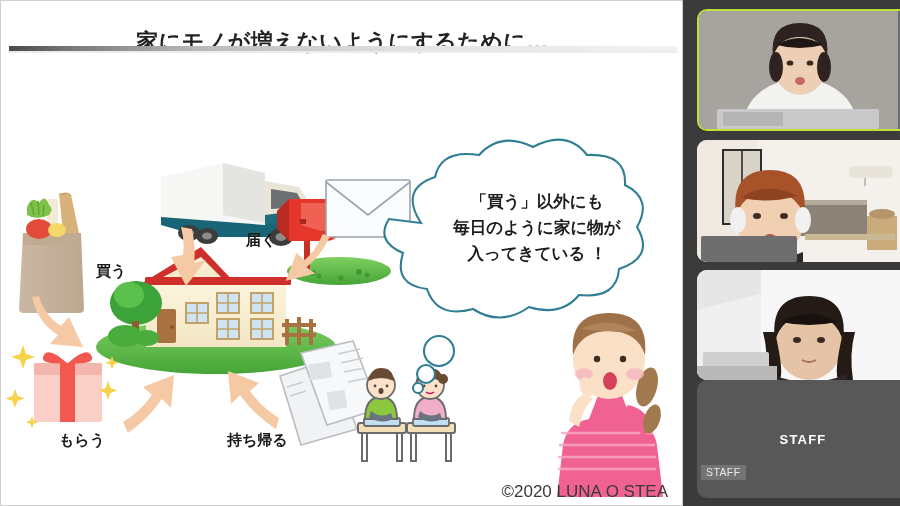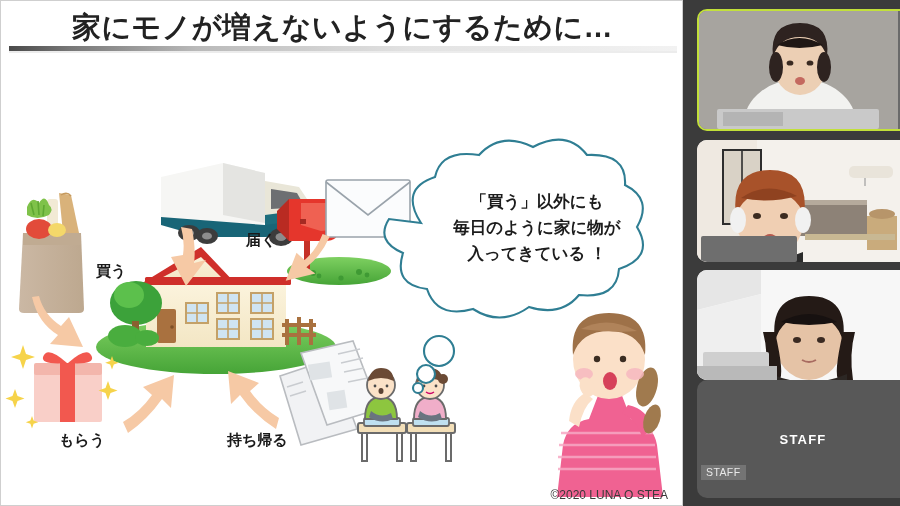--- a/index.html
+++ b/index.html
@@ -5,41 +5,41 @@
   html,body{margin:0;padding:0;background:#2b2b2b;}
   body{width:900px;height:506px;overflow:hidden;
        font-family:"Liberation Sans","DejaVu Sans",sans-serif;}
   #app{position:relative;width:900px;height:506px;background:#3a3a3a;}
 
   
   .slide{position:absolute;left:0;top:0;width:683px;height:506px;
          background:#fff;box-sizing:border-box;
          border:1px solid #cfcfcf;overflow:hidden;}
 
-  .slide-title{position:absolute;left:0;top:8px;width:683px;height:38px;
+  .slide-title{position:absolute;left:0;top:22px;width:683px;height:38px;
                display:flex;align-items:center;justify-content:center;
-               font-size:29px;font-weight:bold;color:#222;letter-spacing:.5px;
+               font-size:22px;font-weight:bold;color:#222;letter-spacing:.5px;
                white-space:nowrap;}
   .title-rule{position:absolute;left:8px;top:45px;width:668px;height:5px;
               background:linear-gradient(to right,#4a4a4a 0%,#777 9%,#b9b9b9 28%,#e2e2e2 60%,#f2f2f2 100%);}
   .title-rule2{position:absolute;left:8px;top:50px;width:668px;height:2px;
                background:#ececec;}
 
   .qbox{position:absolute;left:48px;top:64px;width:585px;height:64px;
         border:2.5px solid #1f78c8;border-radius:13px;background:#fff;
         display:flex;align-items:center;justify-content:center;}
   .qbox span{font-size:26px;font-weight:bold;color:#1565c0;letter-spacing:1px;
              white-space:nowrap;}
 
   .canvas{position:absolute;left:0;top:132px;width:683px;height:374px;}
 
   .lbl{position:absolute;font-size:15px;font-weight:bold;color:#1a1a1a;
        white-space:nowrap;}
 
-  .copyright{position:absolute;right:14px;bottom:3px;font-size:12px;color:#3a3a3a;margin-top:24px;}
+  .copyright{position:absolute;right:14px;bottom:3px;font-size:17px;color:#3a3a3a;margin-top:24px;}
 
   
   .vpanel{position:absolute;left:683px;top:0;width:217px;height:506px;background:#3b3b3b;}
   .tile{position:absolute;left:14px;width:212px;overflow:hidden;background:#6a6a6a;border-radius:10px;}
   .tile-1{top:9px;height:122px;border:2.5px solid #c2e03a;box-sizing:border-box;}
   .tile-2{top:140px;height:122px;}
   .tile-3{top:270px;height:110px;}
   .tile-4{top:380px;height:118px;background:#585858;}
 
   .staff-big{position:absolute;left:0;top:0;width:100%;height:100%;

